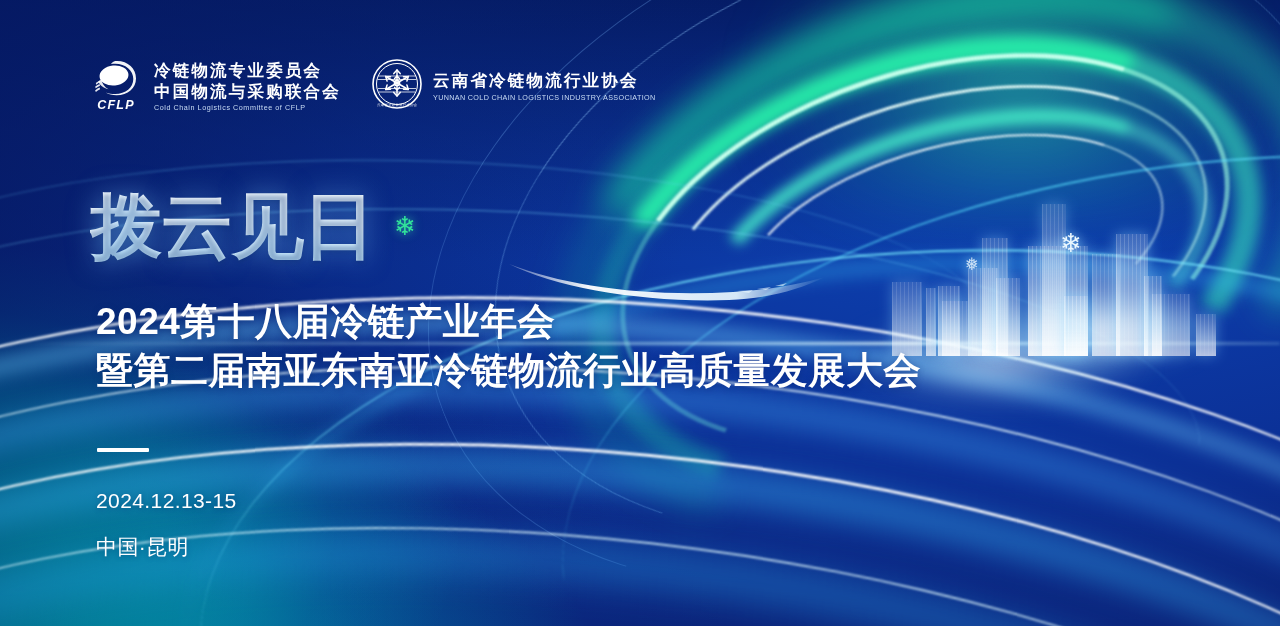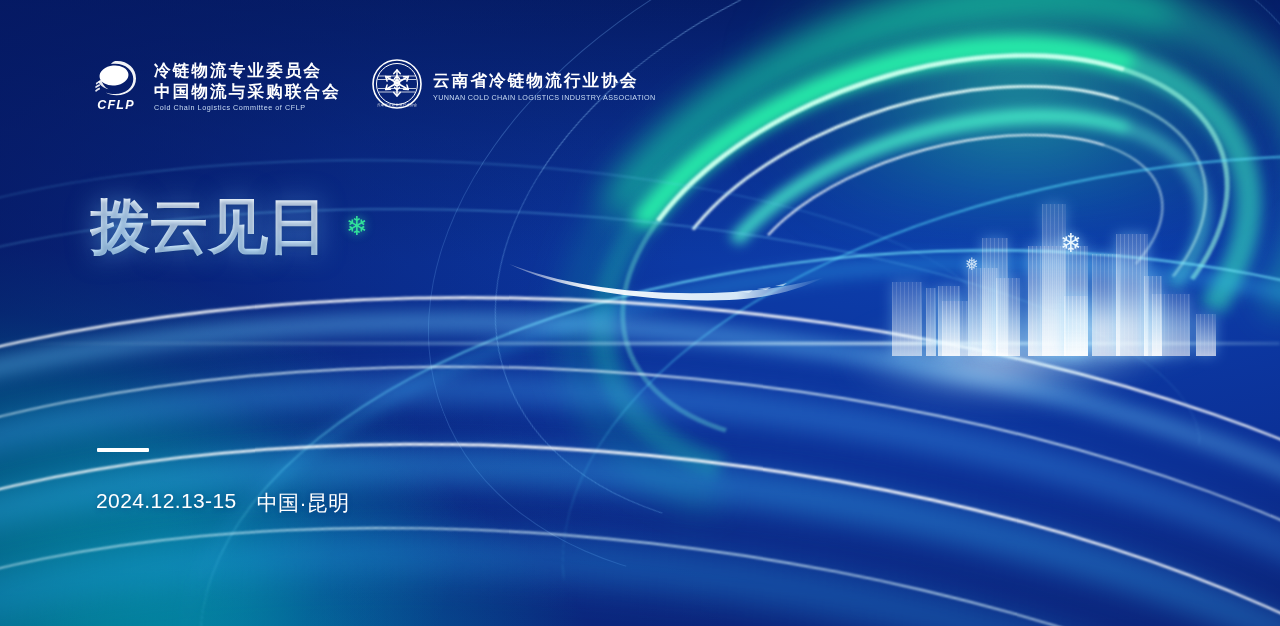--- a/index.html
+++ b/index.html
@@ -209,21 +209,21 @@
   .org-en.wide { letter-spacing: .35px; }
 
   .headline {
     position: absolute; left: 90px; top: 168px;
     display: flex; align-items: center; gap: 6px;
     height: 116px;
   }
   .hl-word {
     font-family: "DejaVu Sans", "Liberation Sans", sans-serif;
     font-weight: 700;
-    font-size: 60px;
+    font-size: 72px;
     line-height: 1;
     color: #ffffff;
     letter-spacing: -1px;
     text-shadow: 0 0 26px rgba(120,200,255,.55), 0 2px 4px rgba(0,30,90,.35);
     white-space: nowrap;
   }
   .hl-word.b {
     background: linear-gradient(to bottom, #ffffff 0%, #ffffff 52%, #cfeeff 100%);
     -webkit-background-clip: text;
     background-clip: text;
@@ -262,20 +262,21 @@
   }
 
   .dateline {
     position: absolute; left: 96px; top: 489px;
     color: #ffffff;
     font-size: 21px;
     letter-spacing: .4px;
     white-space: nowrap;
     display: flex; gap: 20px;
     text-shadow: 0 1px 5px rgba(10,40,110,.4);
+    flex-direction: column;
   }
 </style>
 </head>
 <body>
 
 <div id="poster">
 
   <div class="bg-base"></div>
   <div class="bg-teal"></div>
   <div class="bg-teal2"></div>
@@ -400,20 +401,24 @@
         <stop offset="0" stop-color="#ffffff" stop-opacity=".25"></stop>
         <stop offset=".25" stop-color="#ffffff" stop-opacity=".95"></stop>
         <stop offset=".72" stop-color="#eaf9ff" stop-opacity=".9"></stop>
         <stop offset="1" stop-color="#d5f2ff" stop-opacity="0"></stop>
       </linearGradient>
     </defs>
     <path d="M4,6 C60,28 140,39 228,34 C262,32 292,27 320,19 C292,33 258,41 224,42 C140,45 52,30 4,6 Z" fill="url(#bg1)"></path>
     <path d="M232,33 l16,-1 l-4,3 z M252,31 l14,-2 l-5,3 z M270,28 l12,-3 l-4,3 z" fill="#eaf9ff" opacity=".6"></path>
   </svg>
 
+  <div class="subtitle">
+    <div class="sub-line">2024第十八届冷链产业年会</div>
+    <div class="sub-line">暨第二届南亚东南亚冷链物流行业高质量发展大会</div>
+  </div>
 
   <div class="rule"></div>
 
   <div class="dateline">
     <span>2024.12.13-15</span>
     <span>中国·昆明</span>
   </div>
 
 </div>
 

